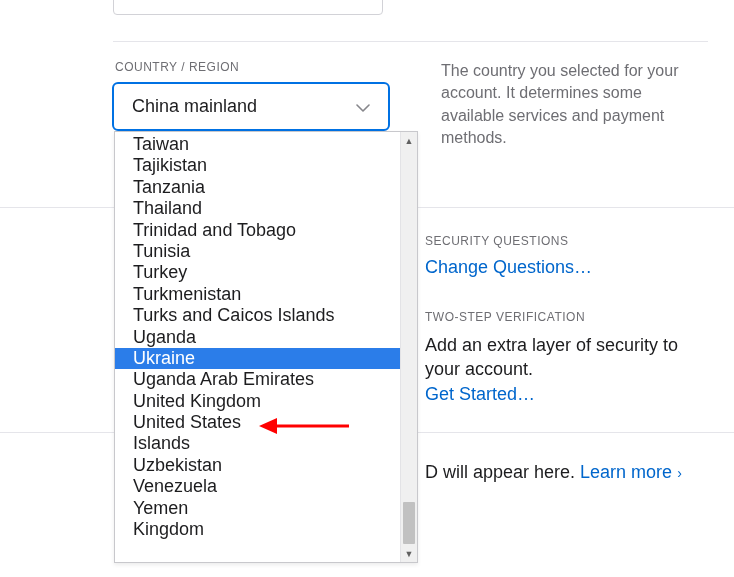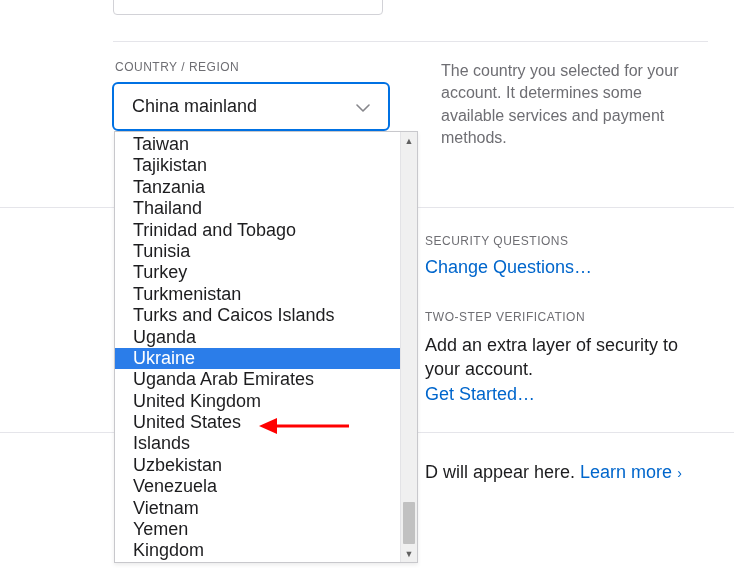--- a/index.html
+++ b/index.html
@@ -195,21 +195,20 @@
       <div class="dropdown-item">Turkmenistan</div>
       <div class="dropdown-item">Turks and Caicos Islands</div>
       <div class="dropdown-item">Uganda</div>
       <div class="dropdown-item hl">Ukraine</div>
       <div class="dropdown-item">Uganda Arab Emirates</div>
       <div class="dropdown-item">United Kingdom</div>
       <div class="dropdown-item">United States</div>
       <div class="dropdown-item">Islands</div>
       <div class="dropdown-item">Uzbekistan</div>
       <div class="dropdown-item">Venezuela</div>
-      <div class="dropdown-item">Vietnam</div>
       <div class="dropdown-item">Yemen</div>
       <div class="dropdown-item">Kingdom</div>
     </div>
   <div class="scrollbar">
     <div class="scroll-arrow">▲</div>
     <div class="scroll-thumb"></div>
     <div class="scroll-arrow" style="position:absolute;bottom:0;left:0;">▼</div>
   </div>
 </div>
 

